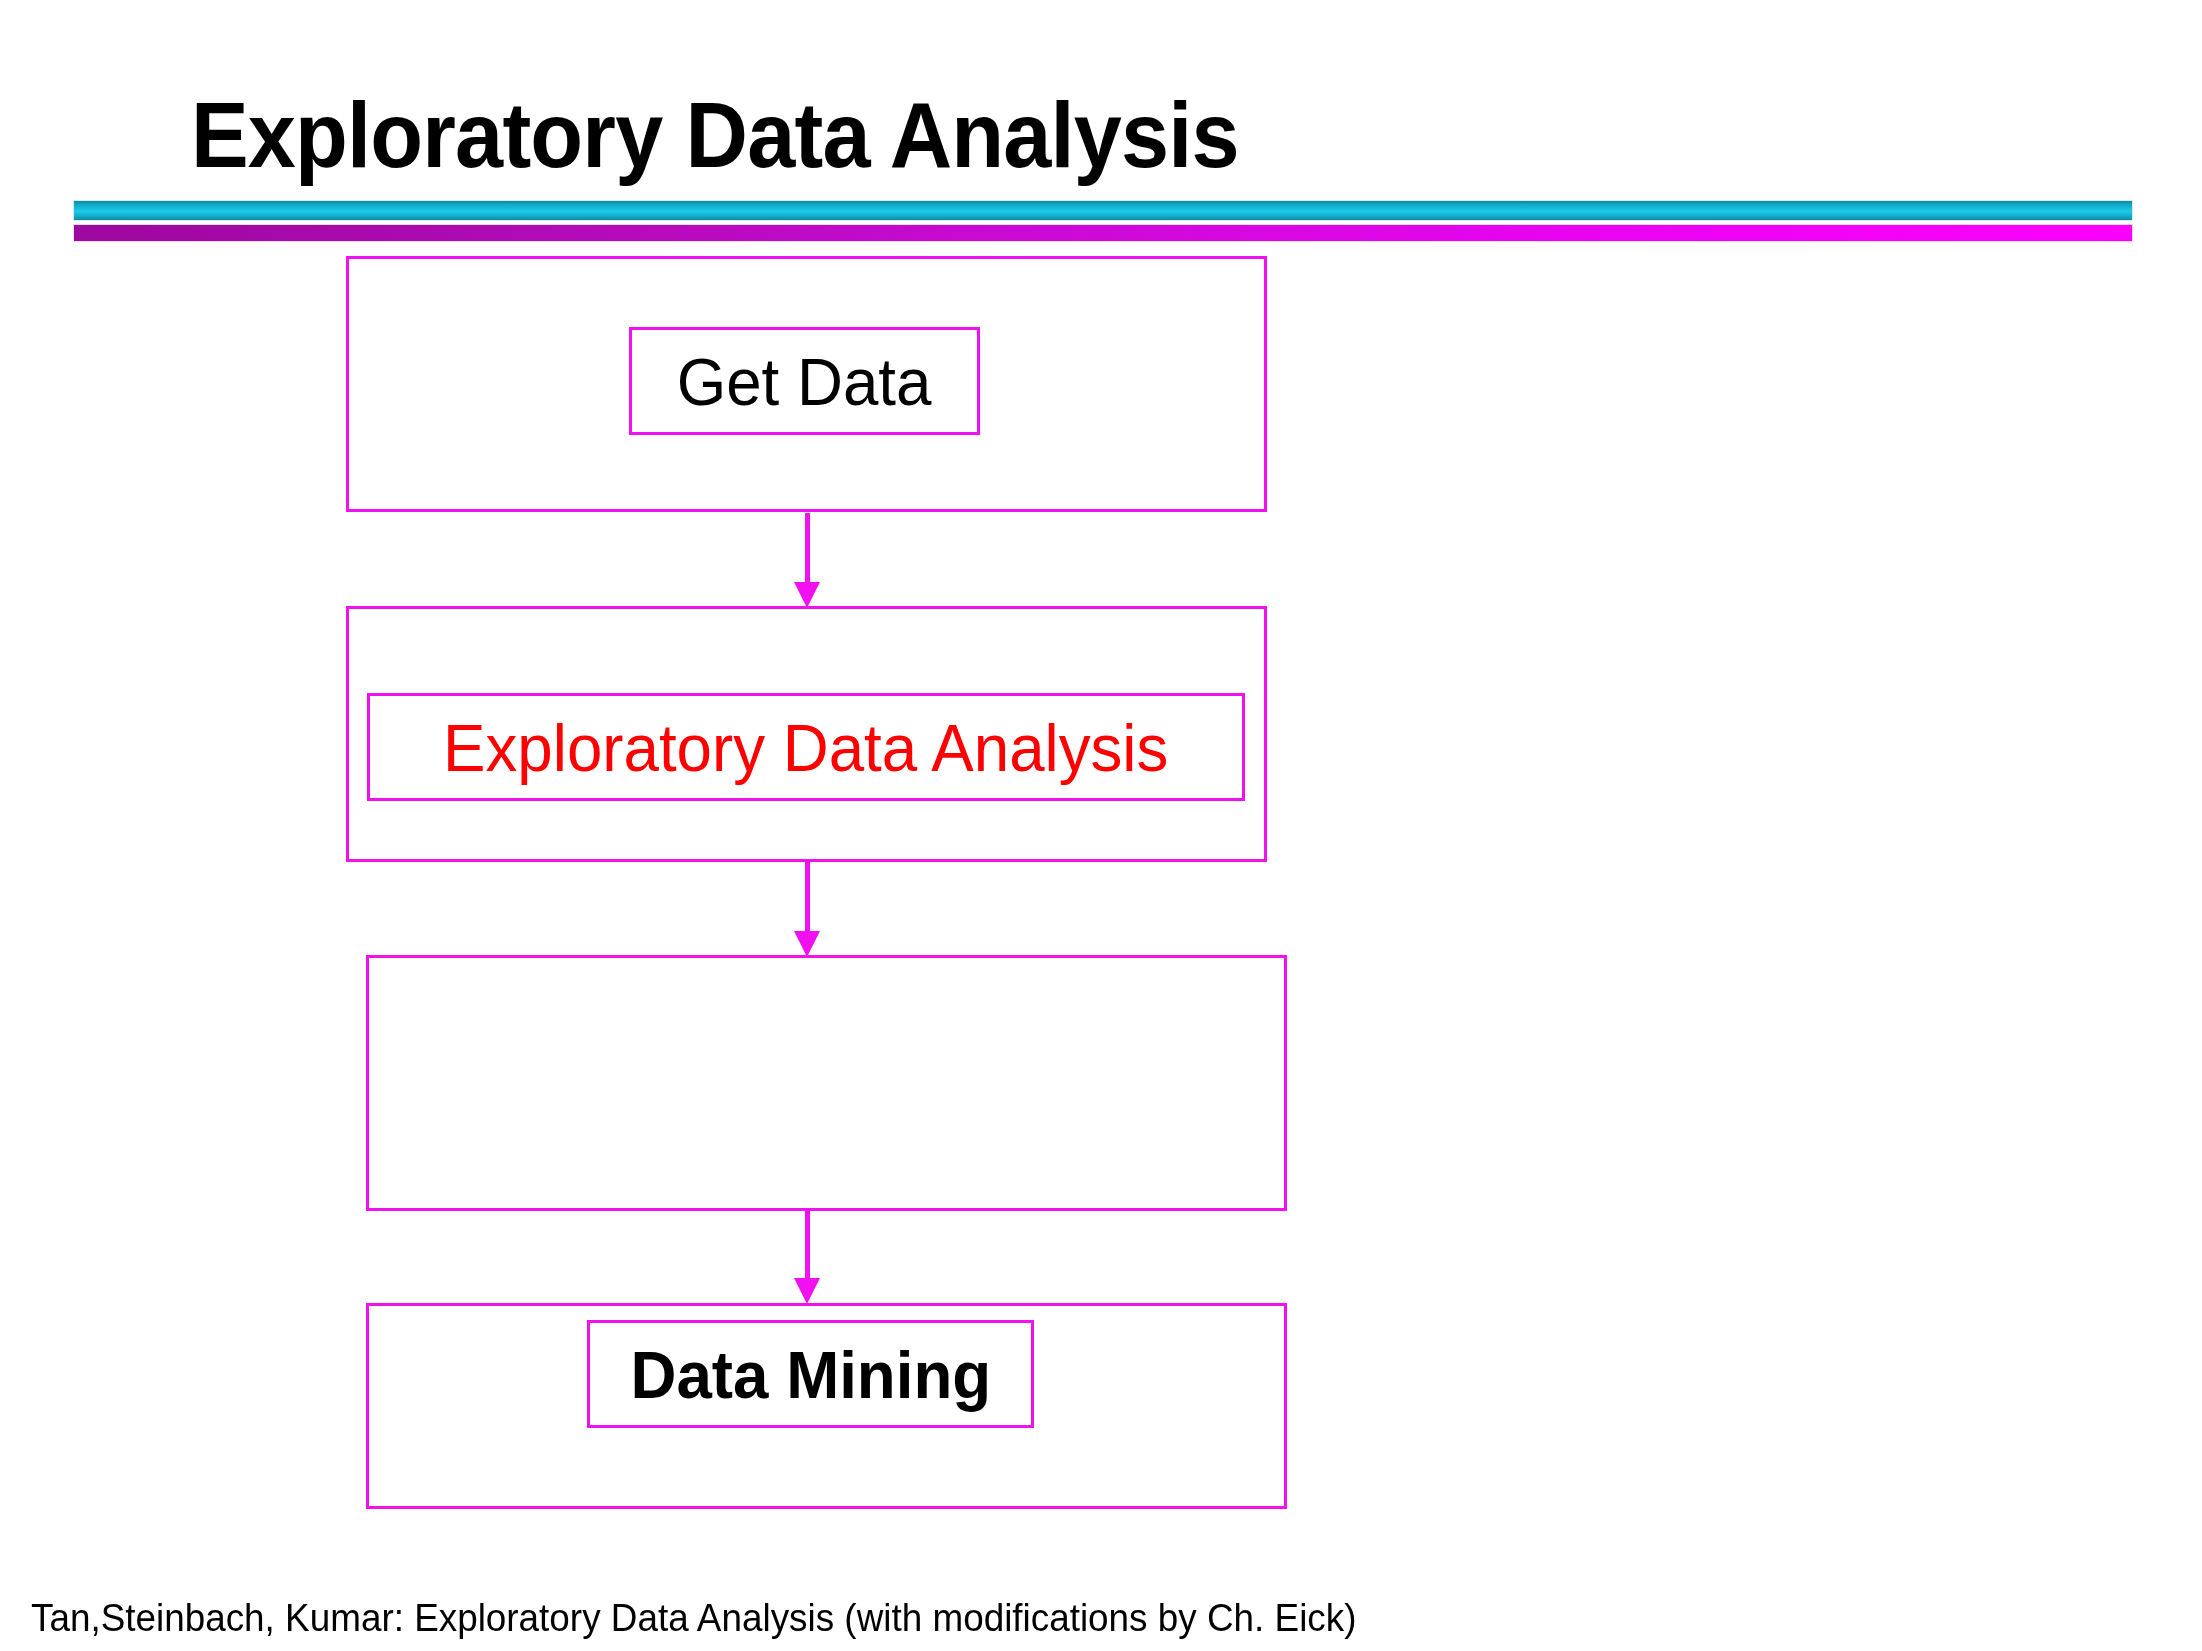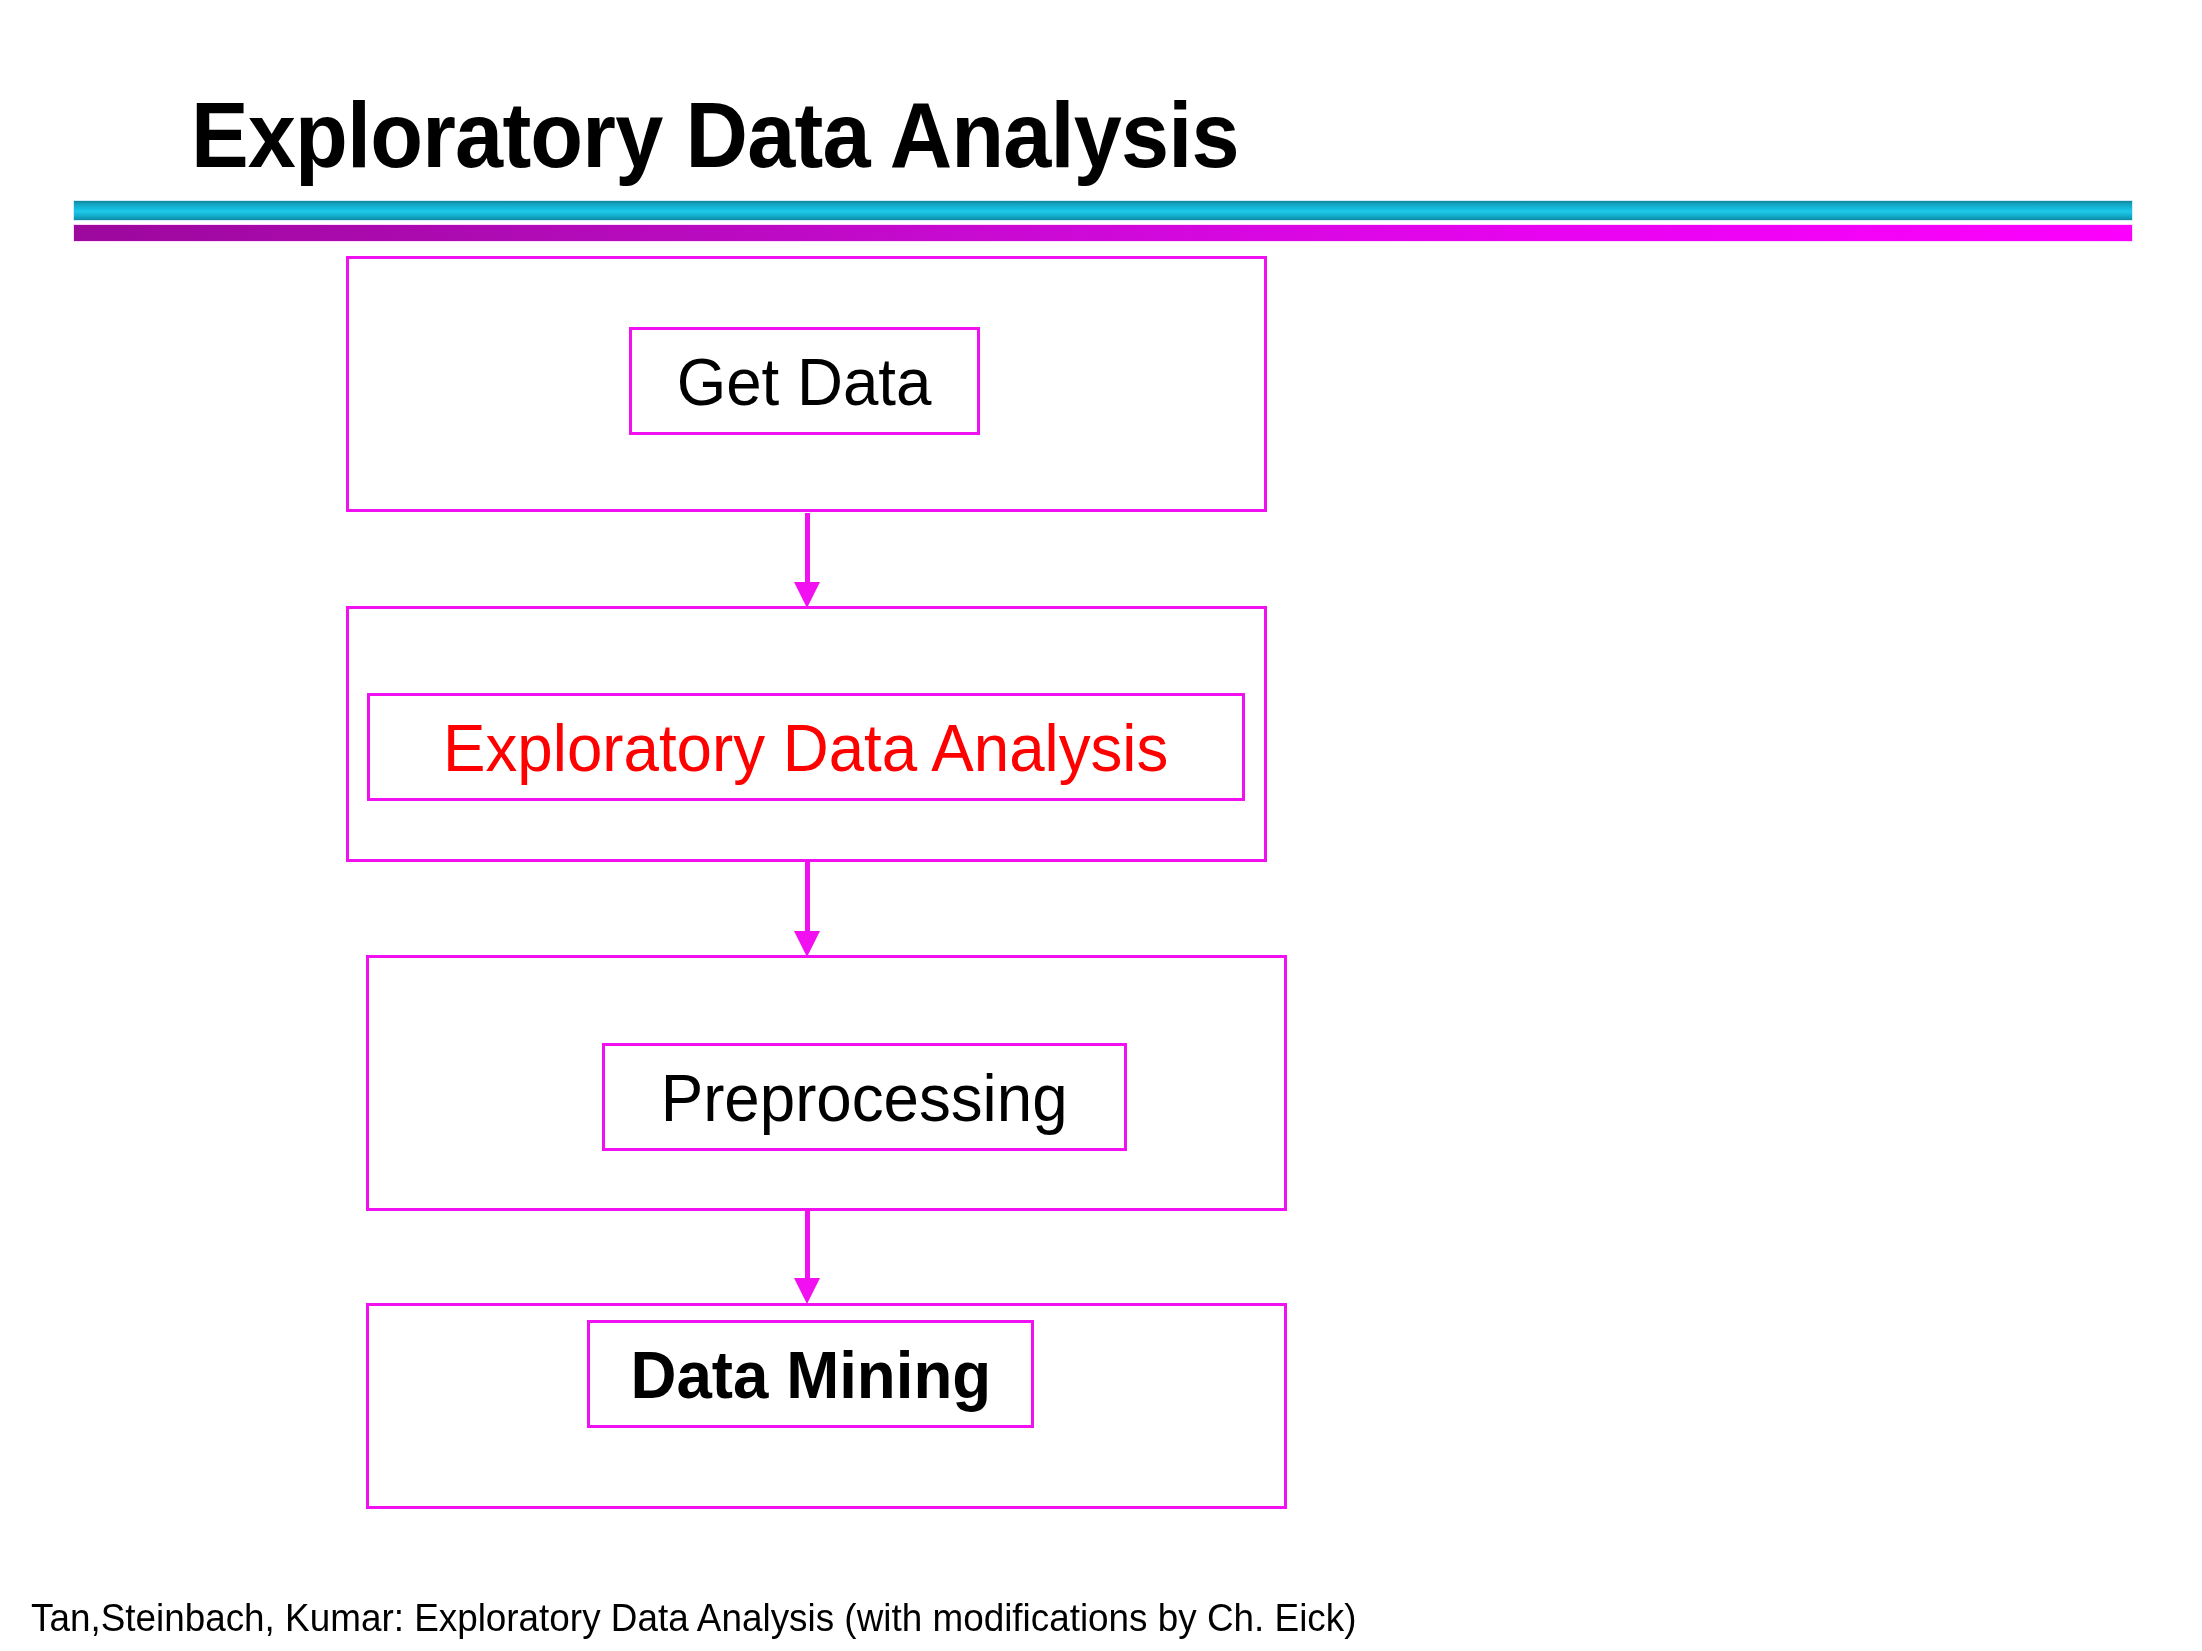--- a/index.html
+++ b/index.html
@@ -179,23 +179,20 @@
   <div class="inner-box" id="box-eda-inner">
     <span class="inner-label accent">Exploratory Data Analysis</span>
   </div>
 
   <div class="arrow" id="arrow-2">
     <div class="shaft"></div>
     <div class="head"></div>
   </div>
 
   <div class="outer-box" id="box-preprocessing-outer"></div>
-  <div class="inner-box" id="box-preprocessing-inner">
-    <span class="inner-label">Preprocessing</span>
-  </div>
 
   <div class="arrow" id="arrow-3">
     <div class="shaft"></div>
     <div class="head"></div>
   </div>
 
   <div class="outer-box" id="box-data-mining-outer"></div>
   <div class="inner-box" id="box-data-mining-inner">
     <span class="inner-label">Data Mining</span>
   </div>

